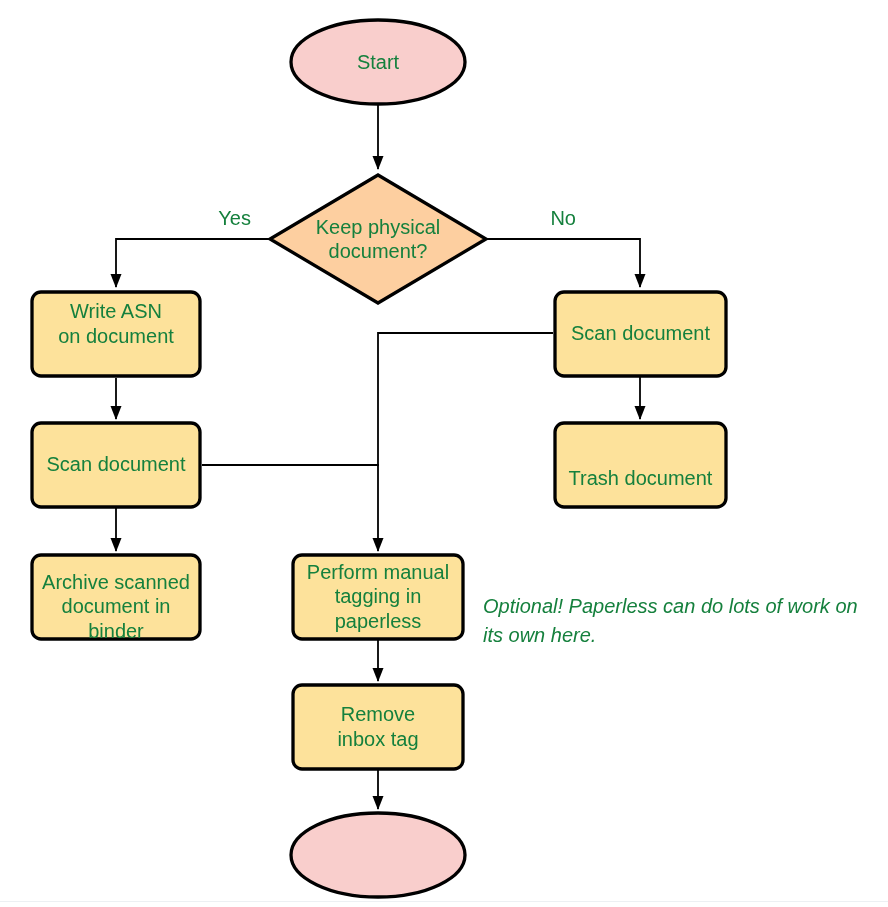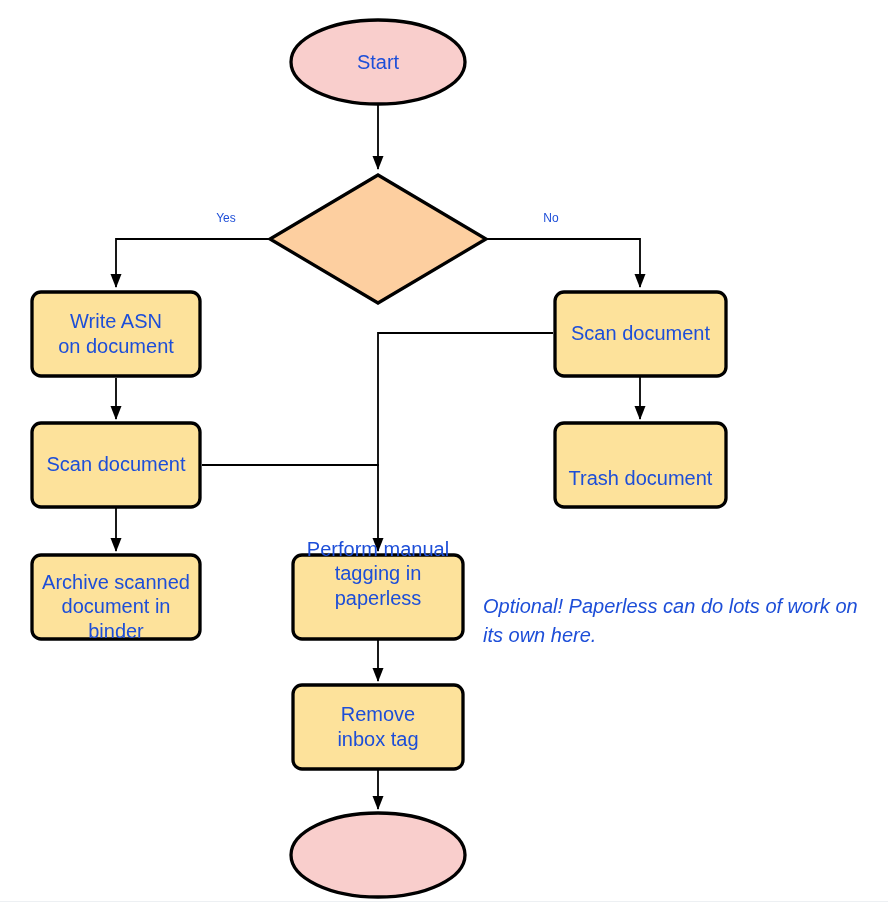--- a/index.html
+++ b/index.html
@@ -1,29 +1,29 @@
 <!DOCTYPE html>
 <html><head>
 <meta charset="utf-8">
 <style>
   html,body{margin:0;padding:0;background:#ffffff;}
   .stage{
     position:relative;width:888px;height:907px;background:#ffffff;
-    font-family:"Liberation Sans",sans-serif;color:#1d4ed8;overflow:hidden;
+    font-family:"Liberation Sans",sans-serif;color:#15803d;overflow:hidden;
   }
   .stage svg{position:absolute;left:0;top:0;}
   .edge{fill:none;stroke:#000;stroke-width:1.8;}
   .shape{stroke:#000;stroke-width:3.3;stroke-linejoin:miter;}
   .nlabel{
     position:absolute;display:flex;align-items:center;justify-content:center;
     text-align:center;white-space:pre-line;font-size:20px;line-height:24.5px;
     pointer-events:none;
   }
   .elabel{
-    position:absolute;font-size:12px;line-height:18px;text-align:center;
+    position:absolute;font-size:20px;line-height:18px;text-align:right;
     pointer-events:none;
   }
   .note{
     position:absolute;left:483px;top:592px;width:410px;
     font-size:20px;font-style:italic;line-height:29px;white-space:pre-line;
   }
   .bottom-line{
     position:absolute;left:0;top:901px;width:888px;height:1px;background:#edf0f3;
   }
 </style>
@@ -56,29 +56,31 @@
     <rect class="shape" x="32" y="423" width="168" height="84" rx="9" fill="#fde29b"></rect>
     <rect class="shape" x="32" y="555" width="168" height="84" rx="9" fill="#fde29b"></rect>
     <rect class="shape" x="555" y="292" width="171" height="84" rx="9" fill="#fde29b"></rect>
     <rect class="shape" x="555" y="423" width="171" height="84" rx="9" fill="#fde29b"></rect>
     <rect class="shape" x="293" y="555" width="170" height="84" rx="9" fill="#fde29b"></rect>
     <rect class="shape" x="293" y="685" width="170" height="84" rx="9" fill="#fde29b"></rect>
     <ellipse class="shape" cx="378" cy="855" rx="87" ry="42" fill="#f9cecc"></ellipse>
   </svg>
 
   <div class="nlabel" style="left:290px;top:19px;width:176px;height:86px">Start</div>
-  <div class="nlabel" style="left:30px;top:300px;width:172px;height:67px">Write ASN
+  <div class="nlabel" style="left:272px;top:180px;width:212px;height:118px">Keep physical
+document?</div>
+  <div class="nlabel" style="left:30px;top:290px;width:172px;height:67px">Write ASN
 on document</div>
   <div class="nlabel" style="left:30px;top:421px;width:172px;height:87px">Scan document</div>
   <div class="nlabel" style="left:30px;top:575px;width:172px;height:63px">Archive scanned
 document in
 binder</div>
   <div class="nlabel" style="left:553px;top:290px;width:175px;height:87px">Scan document</div>
   <div class="nlabel" style="left:553px;top:435px;width:175px;height:87px">Trash document</div>
-  <div class="nlabel" style="left:291px;top:530px;width:174px;height:87px">Perform manual
+  <div class="nlabel" style="left:291px;top:553px;width:174px;height:87px">Perform manual
 tagging in
 paperless</div>
   <div class="nlabel" style="left:291px;top:683px;width:174px;height:87px">Remove
 inbox tag</div>
 
   <div class="elabel" style="left:201px;top:209px;width:50px">Yes</div>
   <div class="elabel" style="left:526px;top:209px;width:50px">No</div>
 
   <div class="note">Optional! Paperless can do lots of work on
 its own here.</div>

